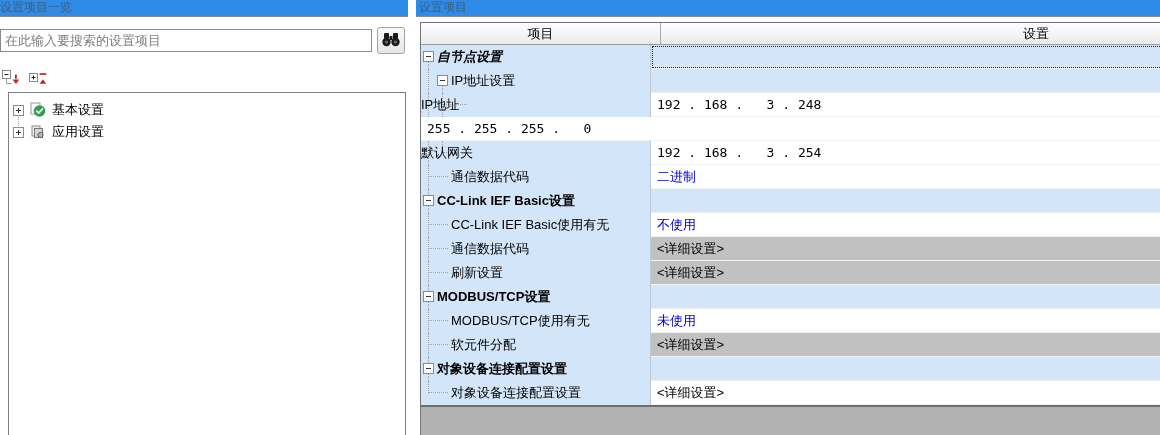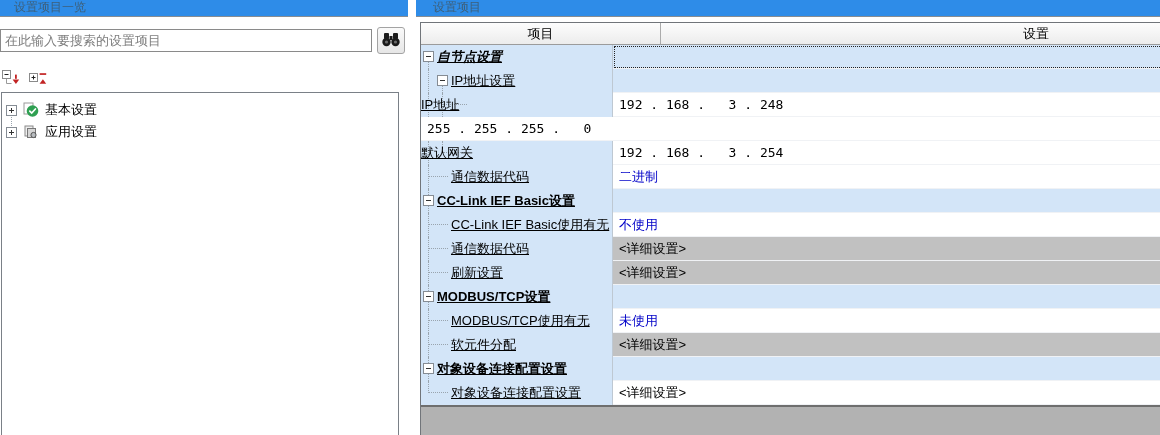--- a/index.html
+++ b/index.html
@@ -9,37 +9,37 @@
     --value-blue:#0000C8;
     --filler-gray:#B2B2B2;
   }
   *{margin:0;padding:0;box-sizing:border-box;}
   html,body{width:1160px;height:435px;overflow:hidden;background:#fff;
     font-family:"Liberation Sans",sans-serif;font-size:13px;color:#000;}
   body{position:relative;}
 
   
   .panel-title{height:17px;background:var(--titlebar-blue);color:#3D5F79;
-    font-size:12px;line-height:15px;padding-left:17px;border-bottom:1px solid #878D93;
+    font-size:12px;line-height:15px;padding-left:3px;border-bottom:1px solid #878D93;
     overflow:hidden;white-space:nowrap;}
   .panel-title .cut{display:inline-block;margin-left:-3px;}
 
   
   .left-panel{position:absolute;left:0;top:0;width:408px;height:435px;background:#fff;}
   .search-input{position:absolute;left:0;top:29px;width:372px;height:23px;
     border:1px solid #8A8A8A;padding:0 4px;font-size:13px;color:#8b5cf6;
     font-family:"Liberation Sans",sans-serif;outline:none;}
   .search-input::placeholder{color:#7E7E7E;opacity:1;}
   .search-btn{position:absolute;left:377px;top:27px;width:28px;height:27px;
     background:linear-gradient(#FAFAFA,#E6E6E6);border:1px solid #A3A3A3;border-radius:3px;
     display:flex;align-items:center;justify-content:center;cursor:pointer;}
   .tree-toolbar{position:absolute;left:1px;top:70px;display:flex;gap:5px;}
   .tool-btn{width:22px;height:19px;background:transparent;border:none;padding:0;
     display:flex;align-items:center;justify-content:center;cursor:pointer;}
-  .tree-box{position:absolute;left:1px;top:92px;width:398px;bottom:0;
+  .tree-box{position:absolute;left:8px;top:92px;width:398px;bottom:0;
     border:1px solid #7A8087;border-bottom:none;background:#fff;padding-top:6px;}
   .tree-item{height:22px;display:flex;align-items:center;position:relative;padding-left:4px;}
   .t-vconn{position:absolute;left:9px;top:-6px;height:17px;width:0;
     border-left:1px dotted #99A4AE;}
   .t-exp{width:11px;height:11px;border:1px solid #858C94;background:#fff;
     position:relative;flex:none;z-index:1;}
   .t-exp::before{content:"";position:absolute;left:2px;right:2px;top:4px;height:1px;background:#333;}
   .t-exp.plus::after{content:"";position:absolute;top:2px;bottom:2px;left:4px;width:1px;background:#333;}
   .t-icon{width:16px;height:16px;margin-left:6px;flex:none;}
   .t-label{margin-left:6px;font-size:13px;}
@@ -50,22 +50,22 @@
     border-left:1px solid #71757A;border-top:1px solid #71757A;overflow:hidden;background:#fff;}
   .table-inner{width:990px;}
   .thead{display:flex;height:22px;background:linear-gradient(#FDFDFD,#ECECEC);
     border-bottom:1px solid #9B9B9B;}
   .th{display:flex;align-items:center;justify-content:center;font-size:13px;}
   .th.item{width:240px;border-right:1px solid #ABABAB;}
   .th.value{width:750px;}
 
   .row{display:flex;height:24px;}
   .cell{position:relative;}
-  .cell.item{width:192px;background:var(--row-blue);border-right:1px solid #BEC8D2;
-    display:flex;align-items:center;overflow:hidden;text-decoration:underline;}
+  .cell.item{width:230px;background:var(--row-blue);border-right:1px solid #BEC8D2;
+    display:flex;align-items:center;overflow:hidden;}
   .cell.value{width:750px;font-size:13px;display:flex;align-items:center;
     padding-left:6px;border-bottom:1px solid #F0F2F5;overflow:hidden;}
   .lvl1 .label{margin-left:16px;} .lvl2 .label{margin-left:30px;} .lvl3 .label{}
   .label{font-size:13px;position:relative;z-index:1;}
   .sec{font-weight:bold;} .ital{font-style:italic;}
   .expander{position:absolute;width:11px;height:11px;top:6px;background:#fff;
     border:1px solid #858C94;z-index:2;}
   .expander::before{content:"";position:absolute;left:2px;right:2px;top:4px;height:1px;background:#333;}
   .lvl1>.expander{left:2px;} .lvl2>.expander{left:16px;}
   .conn{position:absolute;width:0;pointer-events:none;}

